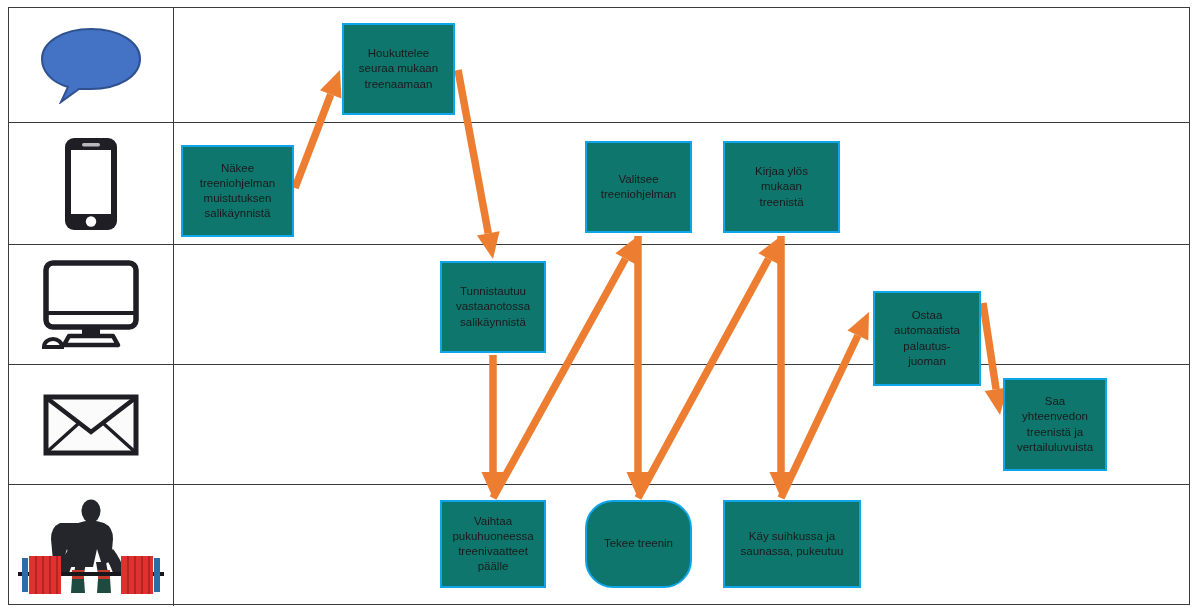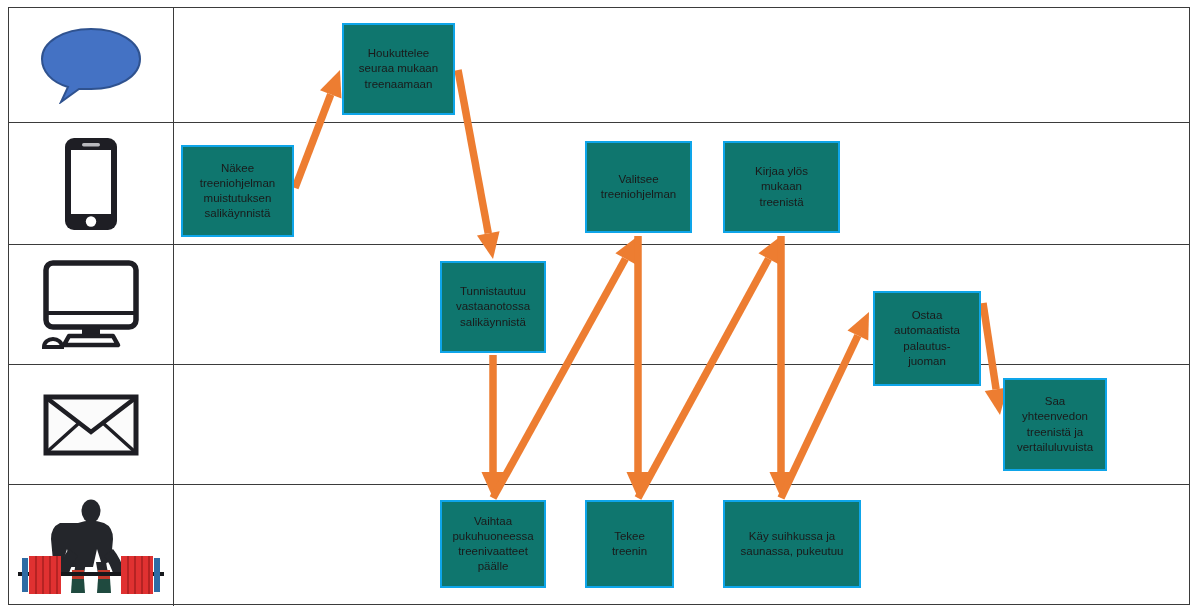--- a/index.html
+++ b/index.html
@@ -239,21 +239,21 @@
       </div>
       <div class="pbox" style="left: 873px; top: 258px; width: 108px; height: 95px; margin-top: 33px;">
         <span>Ostaa automaatista palautus-juoman</span>
       </div>
       <div class="pbox" style="left: 1003px; top: 378px; width: 104px; height: 93px;">
         <span>Saa yhteenvedon treenistä ja vertailuluvuista</span>
       </div>
       <div class="pbox" style="left: 440px; top: 500px; width: 106px; height: 88px;">
         <span>Vaihtaa pukuhuoneessa treenivaatteet päälle</span>
       </div>
-      <div class="pbox" style="left: 585px; top: 500px; width: 89px; height: 88px;">
+      <div class="pbox" style="left: 585px; top: 500px; width: 107px; height: 88px; border-radius: 28px;">
         <span>Tekee treenin</span>
       </div>
       <div class="pbox" style="left: 723px; top: 500px; width: 138px; height: 88px;">
         <span>Käy suihkussa ja saunassa, pukeutuu</span>
       </div>
     </div>
 
 </div>
 
 </body></html>

